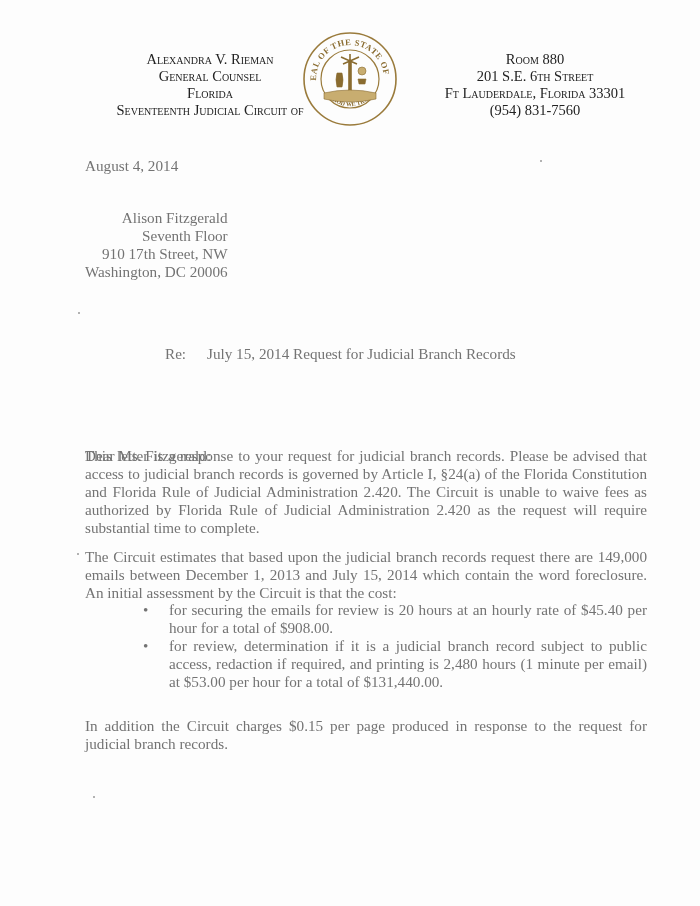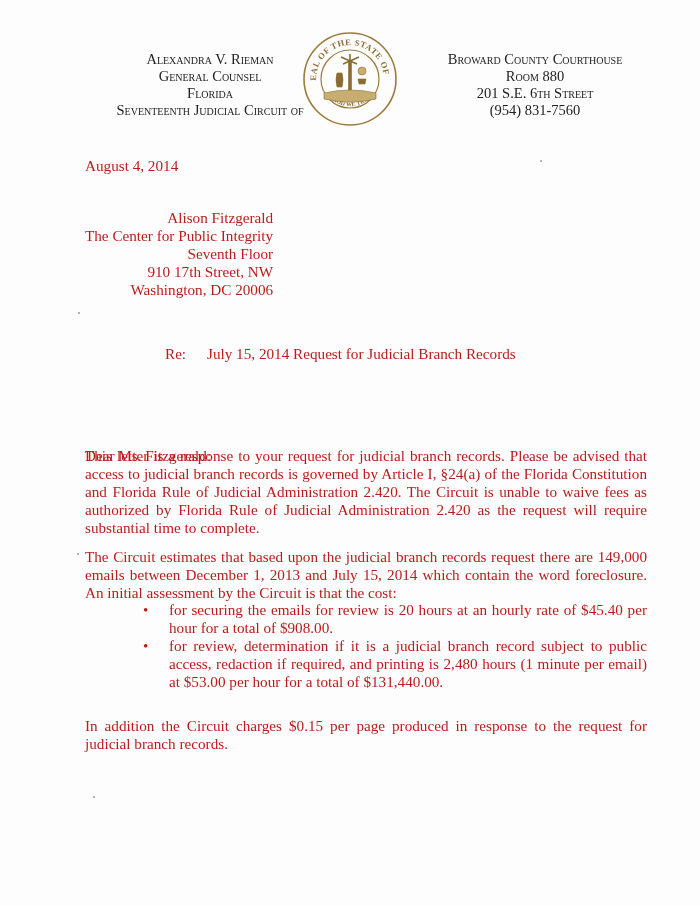--- a/index.html
+++ b/index.html
@@ -6,21 +6,21 @@
     body {
       width: 700px; height: 906px; background: #ffffff;
       font-family: "DejaVu Serif", "Liberation Serif", serif;
       color: #1e1e1e; position: relative; overflow: hidden;
     }
     .page { position: absolute; left: 0; top: 0; width: 700px; height: 906px; background: #fdfdfd; }
     .lh { position: absolute; text-align: center; font-variant: small-caps; font-family: "Liberation Serif", serif; font-size: 14.5px; line-height: 17px; color: #222; }
     .lh-left { left: 100px; top: 51px; width: 220px; }
     .lh-right { left: 425px; top: 51px; width: 220px; }
     .seal { position: absolute; left: 302px; top: 31px; width: 96px; height: 96px; }
-    .txt { font-family: "Liberation Serif", serif; font-size: 15.2px; line-height: 18px; color: #b91c1c; }
+    .txt { font-family: "Liberation Serif", serif; font-size: 15.2px; line-height: 18px; color: #737373; }
     .date { position: absolute; left: 85px; top: 157px; }
     .addr { position: absolute; left: 85px; top: 209px; text-align: right; }
     .re { position: absolute; left: 165px; top: 345px; }
     .re .re-label { display: inline-block; width: 42px; }
     .salut { position: absolute; left: 85px; top: 411px; margin-top: 36px; }
     .para { position: absolute; left: 85px; width: 562px; text-align: justify; font-family: Liberation Serif, serif; }
     .p1 { top: 447px; }
     .p2 { top: 548px; }
     .bullets { position: absolute; left: 140px; top: 601px; width: 507px; margin: 0; padding: 0; list-style: none; }
     .bullets li { position: relative; padding-left: 29px; text-align: justify; margin-bottom: 0; }
@@ -57,31 +57,30 @@
       <rect x="46.5" y="30" width="3" height="30" fill="#8a6c30"></rect>
       <path d="M48 30 l-9 -4 M48 30 l9 -4 M48 30 l-7 3 M48 30 l7 3 M48 30 l0 -7" fill="none" stroke-width="1.6"></path>
       <circle cx="60" cy="40" r="4" fill="#c8ad70"></circle>
       <path d="M56 48 l8 0 l-1 5 l-6 0 z" fill="#8a6c30"></path>
       <path d="M35 42 q-2 6 0 14 l5 0 q2 -7 0 -14 z" fill="#8a6c30"></path>
       <path d="M22 62 q26 -6 52 0 l0 6 q-26 6 -52 0 z" fill="#c8ad70"></path>
     </g>
   </svg>
 
   <div class="lh lh-right">
-    <div>Broward County Courthouse</div>
     <div>Room 880</div>
     <div>201 S.E. 6th Street</div>
+    <div>Ft Lauderdale, Florida  33301</div>
     <div>(954) 831-7560</div>
   </div>
 
   <div class="txt date">August 4, 2014</div>
 
   <div class="txt addr">
     <div>Alison Fitzgerald</div>
-    <div>The Center for Public Integrity</div>
     <div>Seventh Floor</div>
     <div>910 17th Street, NW</div>
     <div>Washington, DC 20006</div>
   </div>
 
   <div class="txt re">
     <span class="re-label">Re:</span><span>July 15, 2014 Request for Judicial Branch Records</span>
   </div>
 
   <div class="txt salut">Dear Ms. Fitzgerald:</div>

